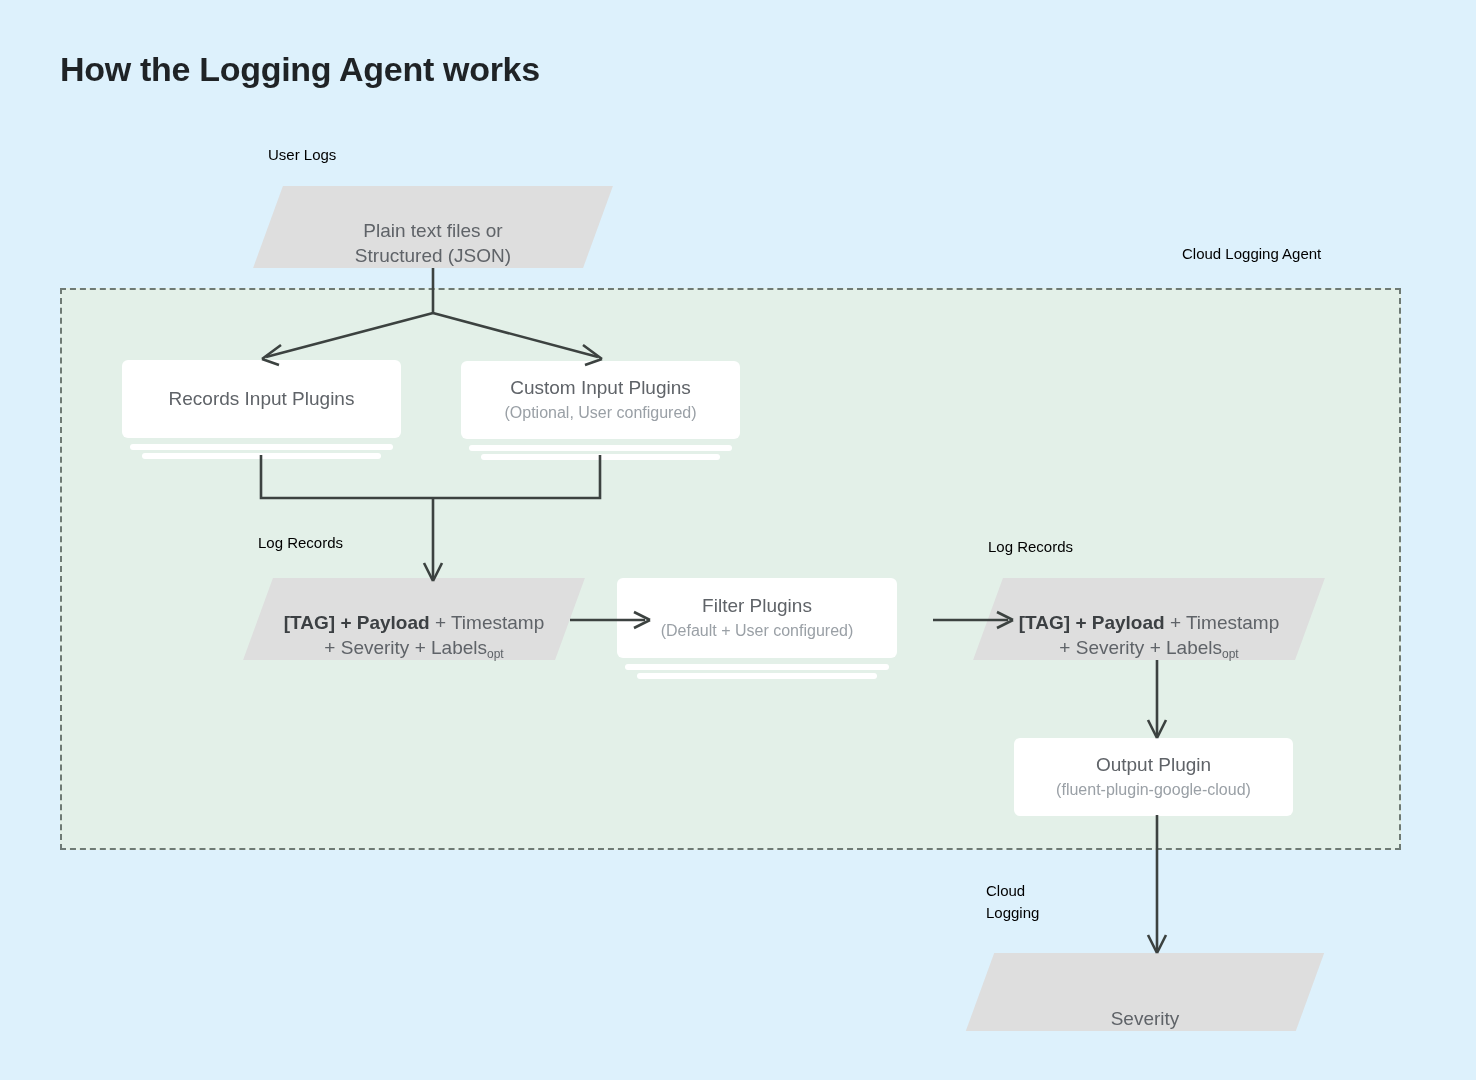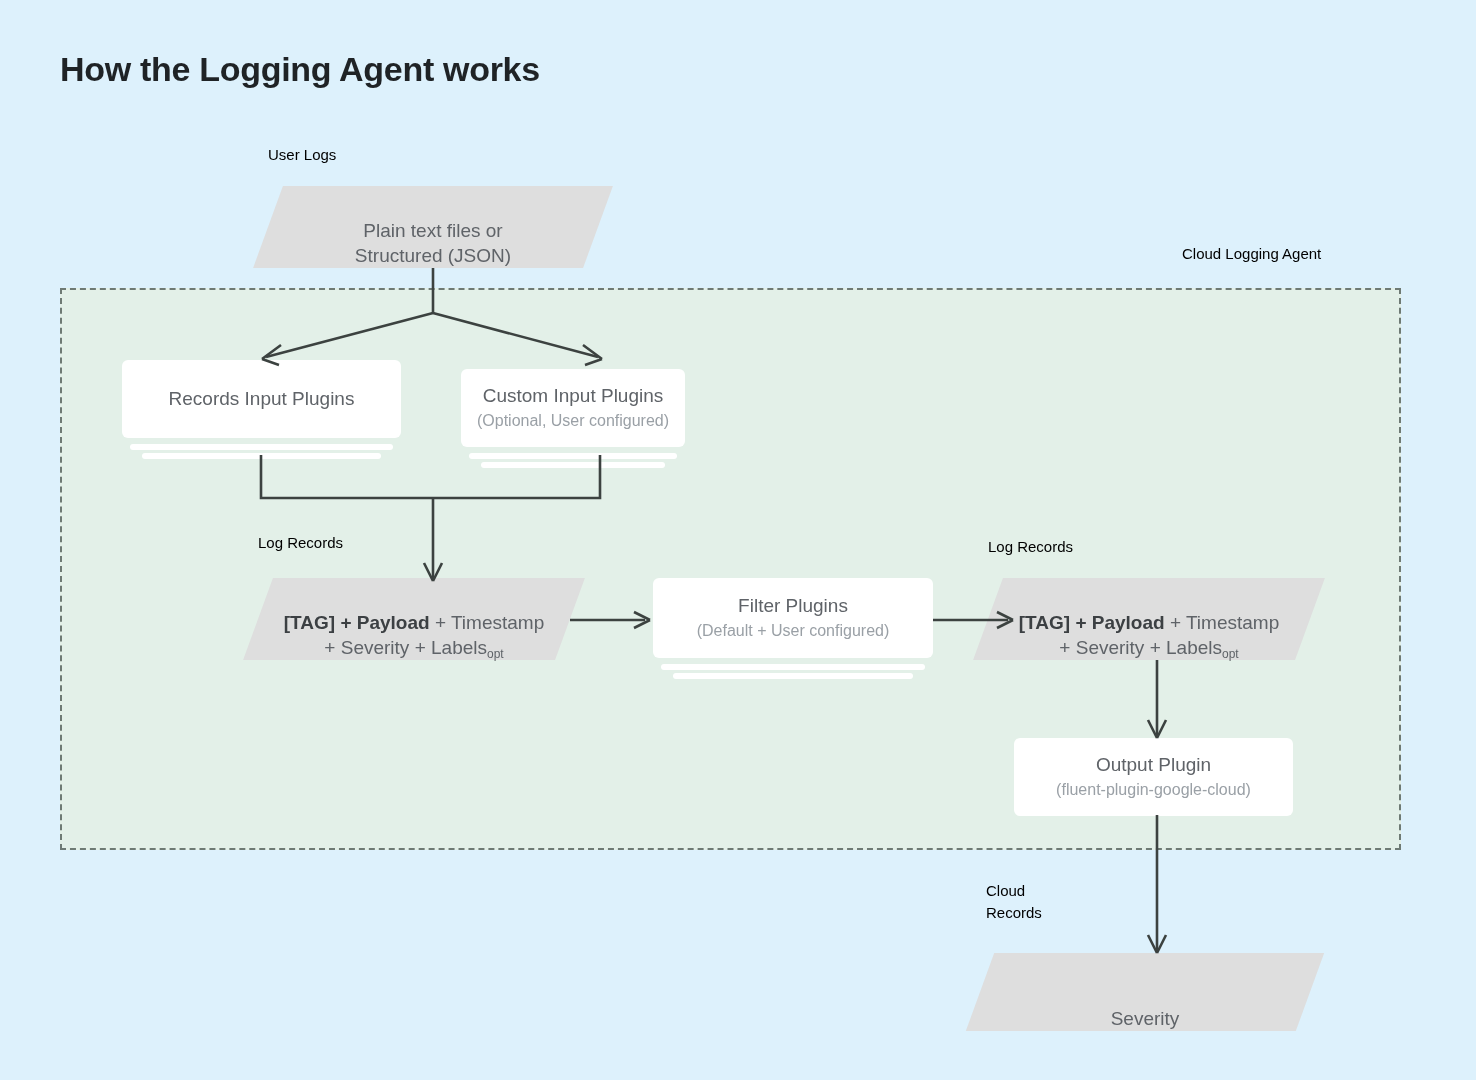--- a/index.html
+++ b/index.html
@@ -174,21 +174,21 @@
 
   <div class="section-label" style="left:268px; top:144px;">User Logs</div>
 
   <div class="section-label" style="left:1182px; top:243px;">Cloud Logging Agent</div>
 
   <div class="section-label" style="left:258px; top:532px;">Log Records</div>
 
   <div class="section-label" style="left:988px; top:536px;">Log Records</div>
 
   <div class="section-label" style="left:986px; top:880px; white-space:pre-line;">Cloud
-Records</div>
+Logging</div>
 
   <svg id="wires" viewBox="0 0 1476 1080" xmlns="http://www.w3.org/2000/svg">
     <g fill="none" stroke="#3c4240" stroke-width="2.6" stroke-linecap="butt" stroke-linejoin="miter">
 
       <path d="M433,268 L433,313"></path>
 
       <path d="M433,313 L266,357"></path>
       <path d="M262,359 L281,345 M262,359 L279,365"></path>
 
       <path d="M433,313 L598,357"></path>
@@ -222,38 +222,38 @@
   </div>
 
   <div class="card" style="left:122px; top:360px; width:279px; height:78px;">
     <div class="cardface">
       <div class="title">Records Input Plugins</div>
     </div>
     <div class="stack1"></div>
     <div class="stack2"></div>
   </div>
 
-  <div class="card" style="left:461px; top:369px; width:224px; height:78px;">
+  <div class="card" style="left:461px; top:361px; width:279px; height:78px;">
     <div class="cardface">
       <div class="title">Custom Input Plugins</div>
       <div class="subtitle">(Optional, User configured)</div>
     </div>
     <div class="stack1"></div>
     <div class="stack2"></div>
   </div>
 
   <div class="para" style="left:258px; top:578px; width:312px; height:82px;">
     <div class="skewbg"></div>
     <div class="paratext">
       <div><b>[TAG] + Payload</b><span> + Timestamp</span></div>
       <div><span>+ Severity + Labels</span><sub class="opt">opt</sub></div>
     </div>
   </div>
 
-  <div class="card" style="left:653px; top:578px; width:280px; height:80px;">
+  <div class="card" style="left:617px; top:578px; width:280px; height:80px;">
     <div class="cardface">
       <div class="title">Filter Plugins</div>
       <div class="subtitle">(Default + User configured)</div>
     </div>
     <div class="stack1"></div>
     <div class="stack2"></div>
   </div>
 
 
   <div class="para" style="left:988px; top:578px; width:322px; height:82px;">

